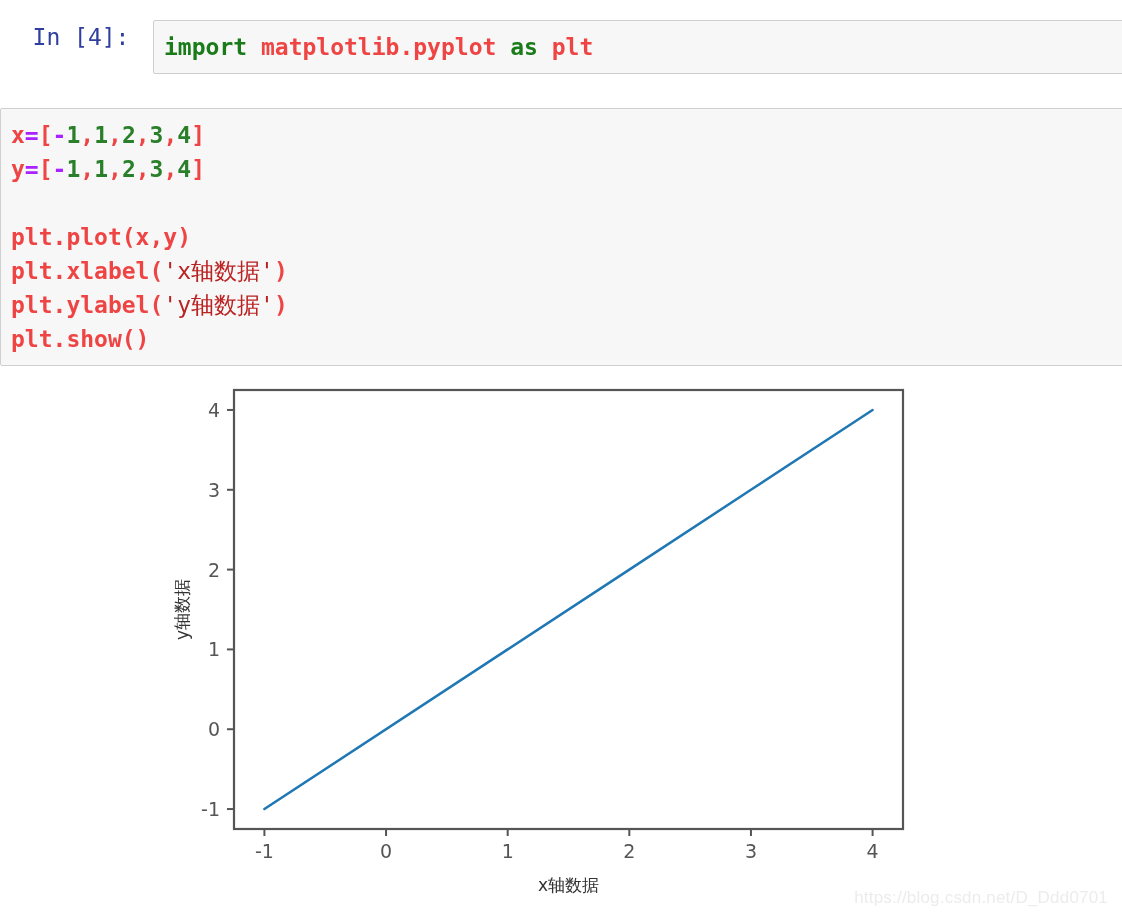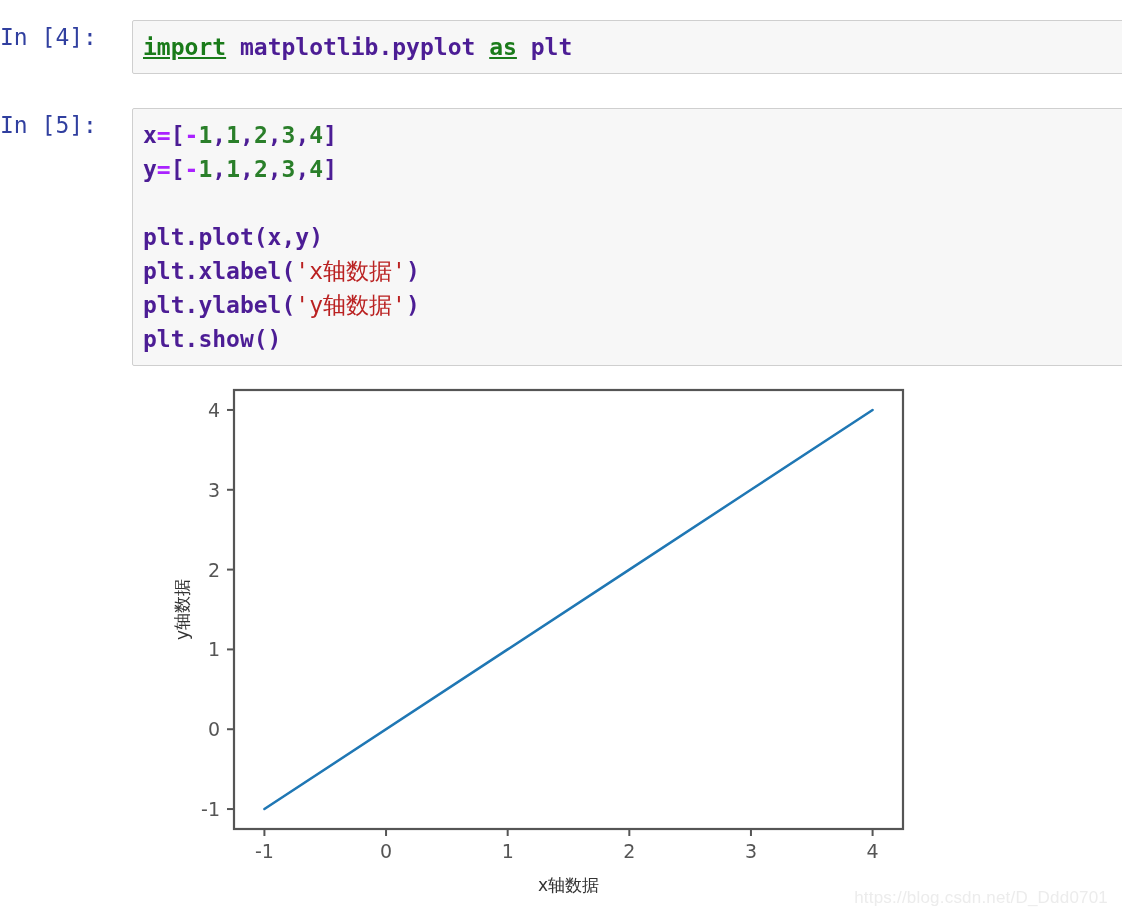--- a/index.html
+++ b/index.html
@@ -17,52 +17,53 @@
 
   
   .cell {
     position: absolute;
     display: flex;
     align-items: flex-start;
   }
   .prompt {
     width: 132px;
     flex: 0 0 132px;
-    text-align: left;
+    text-align: center;
     padding-right: 12px;
     box-sizing: border-box;
     font-family: "DejaVu Sans Mono", "Liberation Mono", monospace;
     font-size: 23px;
     line-height: 34px;
     color: #303F9F;
     white-space: pre;
     letter-spacing: 0px;
+    margin-left: 21px;
   }
   .input-area {
     flex: 1 1 auto;
     background: #f7f7f7;
     border: 1px solid #cfcfcf;
     border-radius: 2px;
     padding: 9px 0 9px 10px;
     box-sizing: border-box;
   }
   .code {
     font-family: "DejaVu Sans Mono", "Liberation Mono", monospace;
     font-size: 23px;
     line-height: 34px;
     white-space: pre;
     color: #000000;
     font-weight: bold;
   }
   .code .ln { display: block; min-height: 34px; }
-  .kw  { color: #1a7b1a; font-weight: bold; text-decoration: underline; }
+  .kw  { color: #1a7b1a; font-weight: bold; }
   .op  { color: #AA22FF; font-weight: bold; }
   .num { color: #2a7f2a; font-weight: bold; }
   .str { color: #BA2121; font-weight: normal; }
-  .plain { color: #4c1d95; font-weight: bold; }
+  .plain { color: #ef4444; font-weight: bold; }
 
   #cell-1 { top: 20px; left: 0; width: 1160px; }
   #cell-2 { top: 108px; left: 0; width: 1160px; }
 
   
   #figure {
     position: absolute;
     left: 0;
     top: 378px;
     width: 1122px;
@@ -97,21 +98,20 @@
 <body>
 
 <div class="cell" id="cell-1">
   <div class="prompt">In [4]:</div>
   <div class="input-area">
     <div class="code" id="code-0"><span class="ln"><span class="kw">import</span><span class="plain"> matplotlib.pyplot </span><span class="kw">as</span><span class="plain"> plt</span></span></div>
   </div>
 </div>
 
 <div class="cell" id="cell-2">
-  <div class="prompt">In [5]:</div>
   <div class="input-area">
     <div class="code" id="code-1"><span class="ln"><span class="plain">x</span><span class="op">=</span><span class="plain">[</span><span class="op">-</span><span class="num">1</span><span class="plain">,</span><span class="num">1</span><span class="plain">,</span><span class="num">2</span><span class="plain">,</span><span class="num">3</span><span class="plain">,</span><span class="num">4</span><span class="plain">]</span></span><span class="ln"><span class="plain">y</span><span class="op">=</span><span class="plain">[</span><span class="op">-</span><span class="num">1</span><span class="plain">,</span><span class="num">1</span><span class="plain">,</span><span class="num">2</span><span class="plain">,</span><span class="num">3</span><span class="plain">,</span><span class="num">4</span><span class="plain">]</span></span><span class="ln">&nbsp;</span><span class="ln"><span class="plain">plt.plot(x,y)</span></span><span class="ln"><span class="plain">plt.xlabel(</span><span class="str">'x轴数据'</span><span class="plain">)</span></span><span class="ln"><span class="plain">plt.ylabel(</span><span class="str">'y轴数据'</span><span class="plain">)</span></span><span class="ln"><span class="plain">plt.show()</span></span></div>
   </div>
 </div>
 
 <div id="figure">
   <svg id="plot-svg" width="1122" height="520" viewBox="0 0 1122 520" xmlns="http://www.w3.org/2000/svg">
     <g id="plot-group">
         <rect x="234" y="12" width="669" height="439" fill="#ffffff"></rect>
         <rect x="234" y="12" width="669" height="439" fill="none" stroke="#555555" stroke-width="2.2"></rect>

